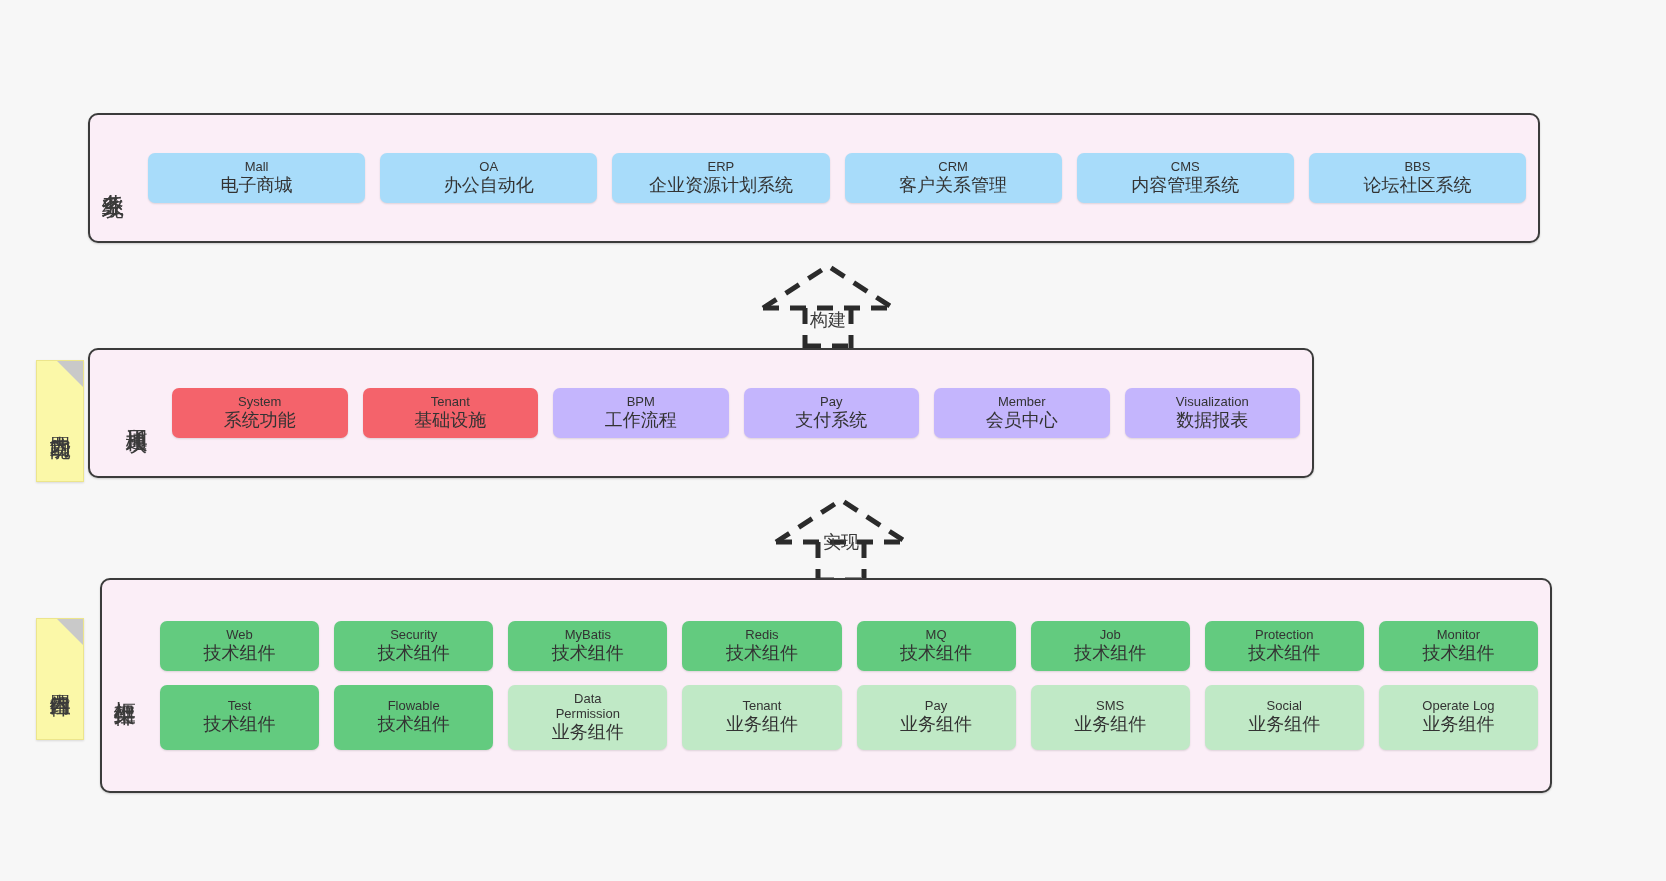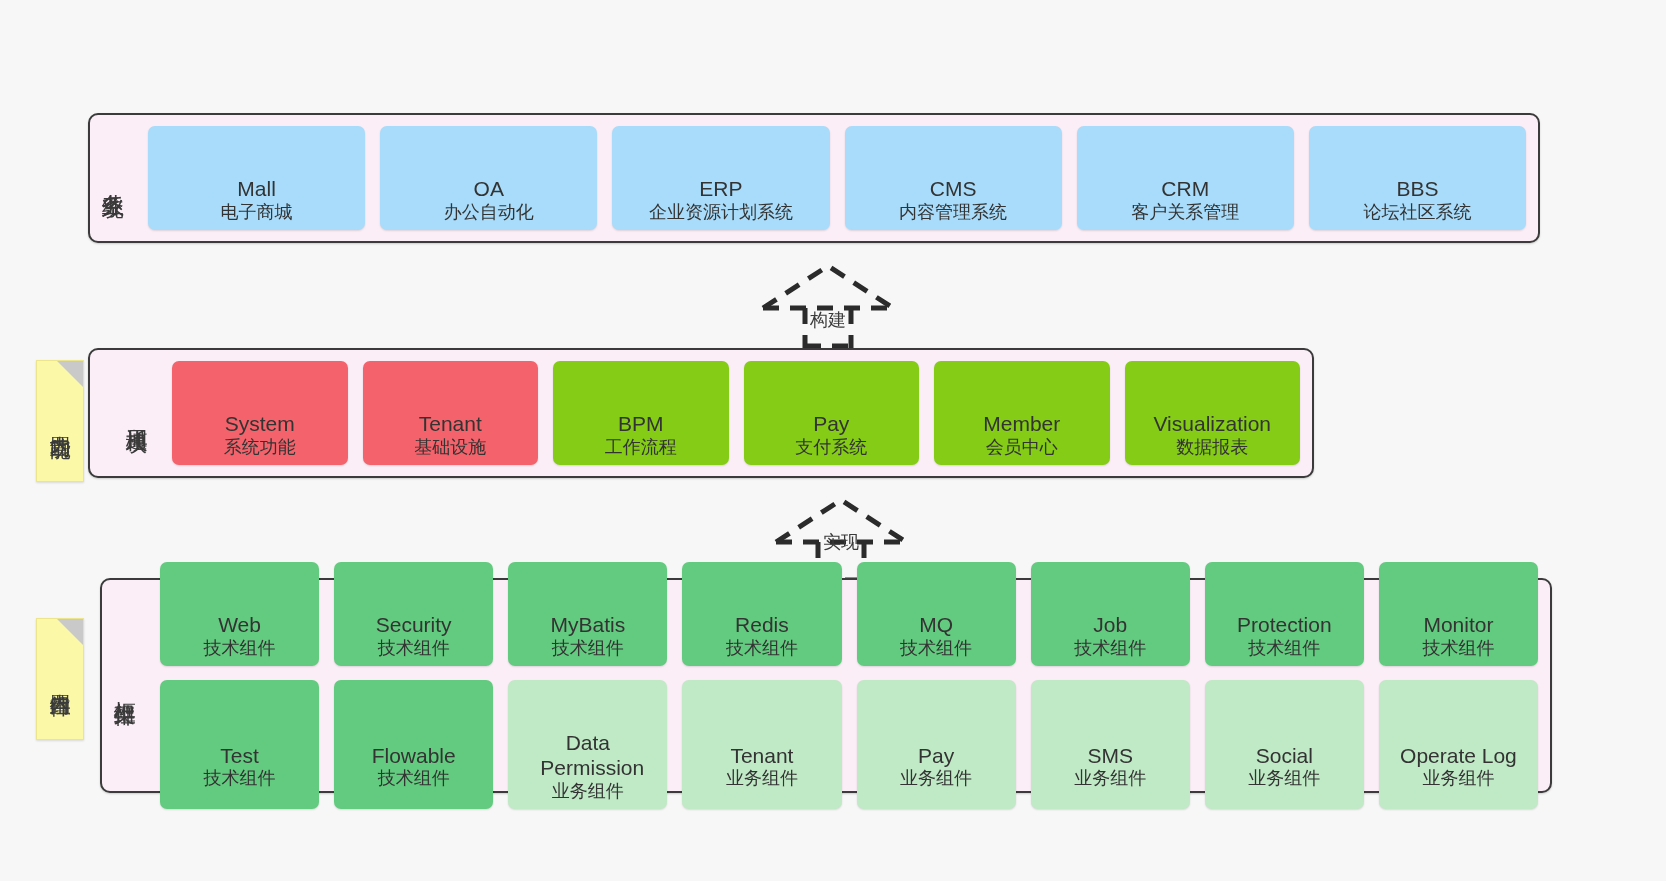--- a/index.html
+++ b/index.html
@@ -56,27 +56,27 @@
     display:flex;
     flex-direction:column;
     align-items:center;
     justify-content:center;
     text-align:center;
     line-height:1.22;
     color:#333333;
     padding:6px 4px;
     box-shadow:0 1px 2px rgba(0,0,0,.12);
   }
-  .node .t1 { font-size:21px;margin-top:44px; }
+  .node .t1 { font-size:13px; }
   .node .t2 { font-size:18px; }
 
   
   .c-blue        { background:#a8dcfa; }
   .c-red         { background:#f4636b; }
-  .c-pink        { background:#84cc16; }
+  .c-pink        { background:#c4b5fd; }
   .c-green       { background:#63cb7f; }
   .c-green-light { background:#c0e9c6; }
 
   
   .note {
     position:absolute;
     background:#fbf8a8;
     border:1px solid #ece58c;
     color:#3a3a3a;
     font-size:21px;
@@ -125,26 +125,26 @@
       </div>
       <div class="node c-blue">
         <span class="t1">OA</span>
         <span class="t2">办公自动化</span>
       </div>
       <div class="node c-blue">
         <span class="t1">ERP</span>
         <span class="t2">企业资源计划系统</span>
       </div>
       <div class="node c-blue">
+        <span class="t1">CRM</span>
+        <span class="t2">客户关系管理</span>
+      </div>
+      <div class="node c-blue">
         <span class="t1">CMS</span>
         <span class="t2">内容管理系统</span>
-      </div>
-      <div class="node c-blue">
-        <span class="t1">CRM</span>
-        <span class="t2">客户关系管理</span>
       </div>
       <div class="node c-blue">
         <span class="t1">BBS</span>
         <span class="t2">论坛社区系统</span>
       </div>
     </div>
   </div>
 </div>
 
 <div class="arrow" style="left:755px; top:258px; width:150px; height:90px;">

